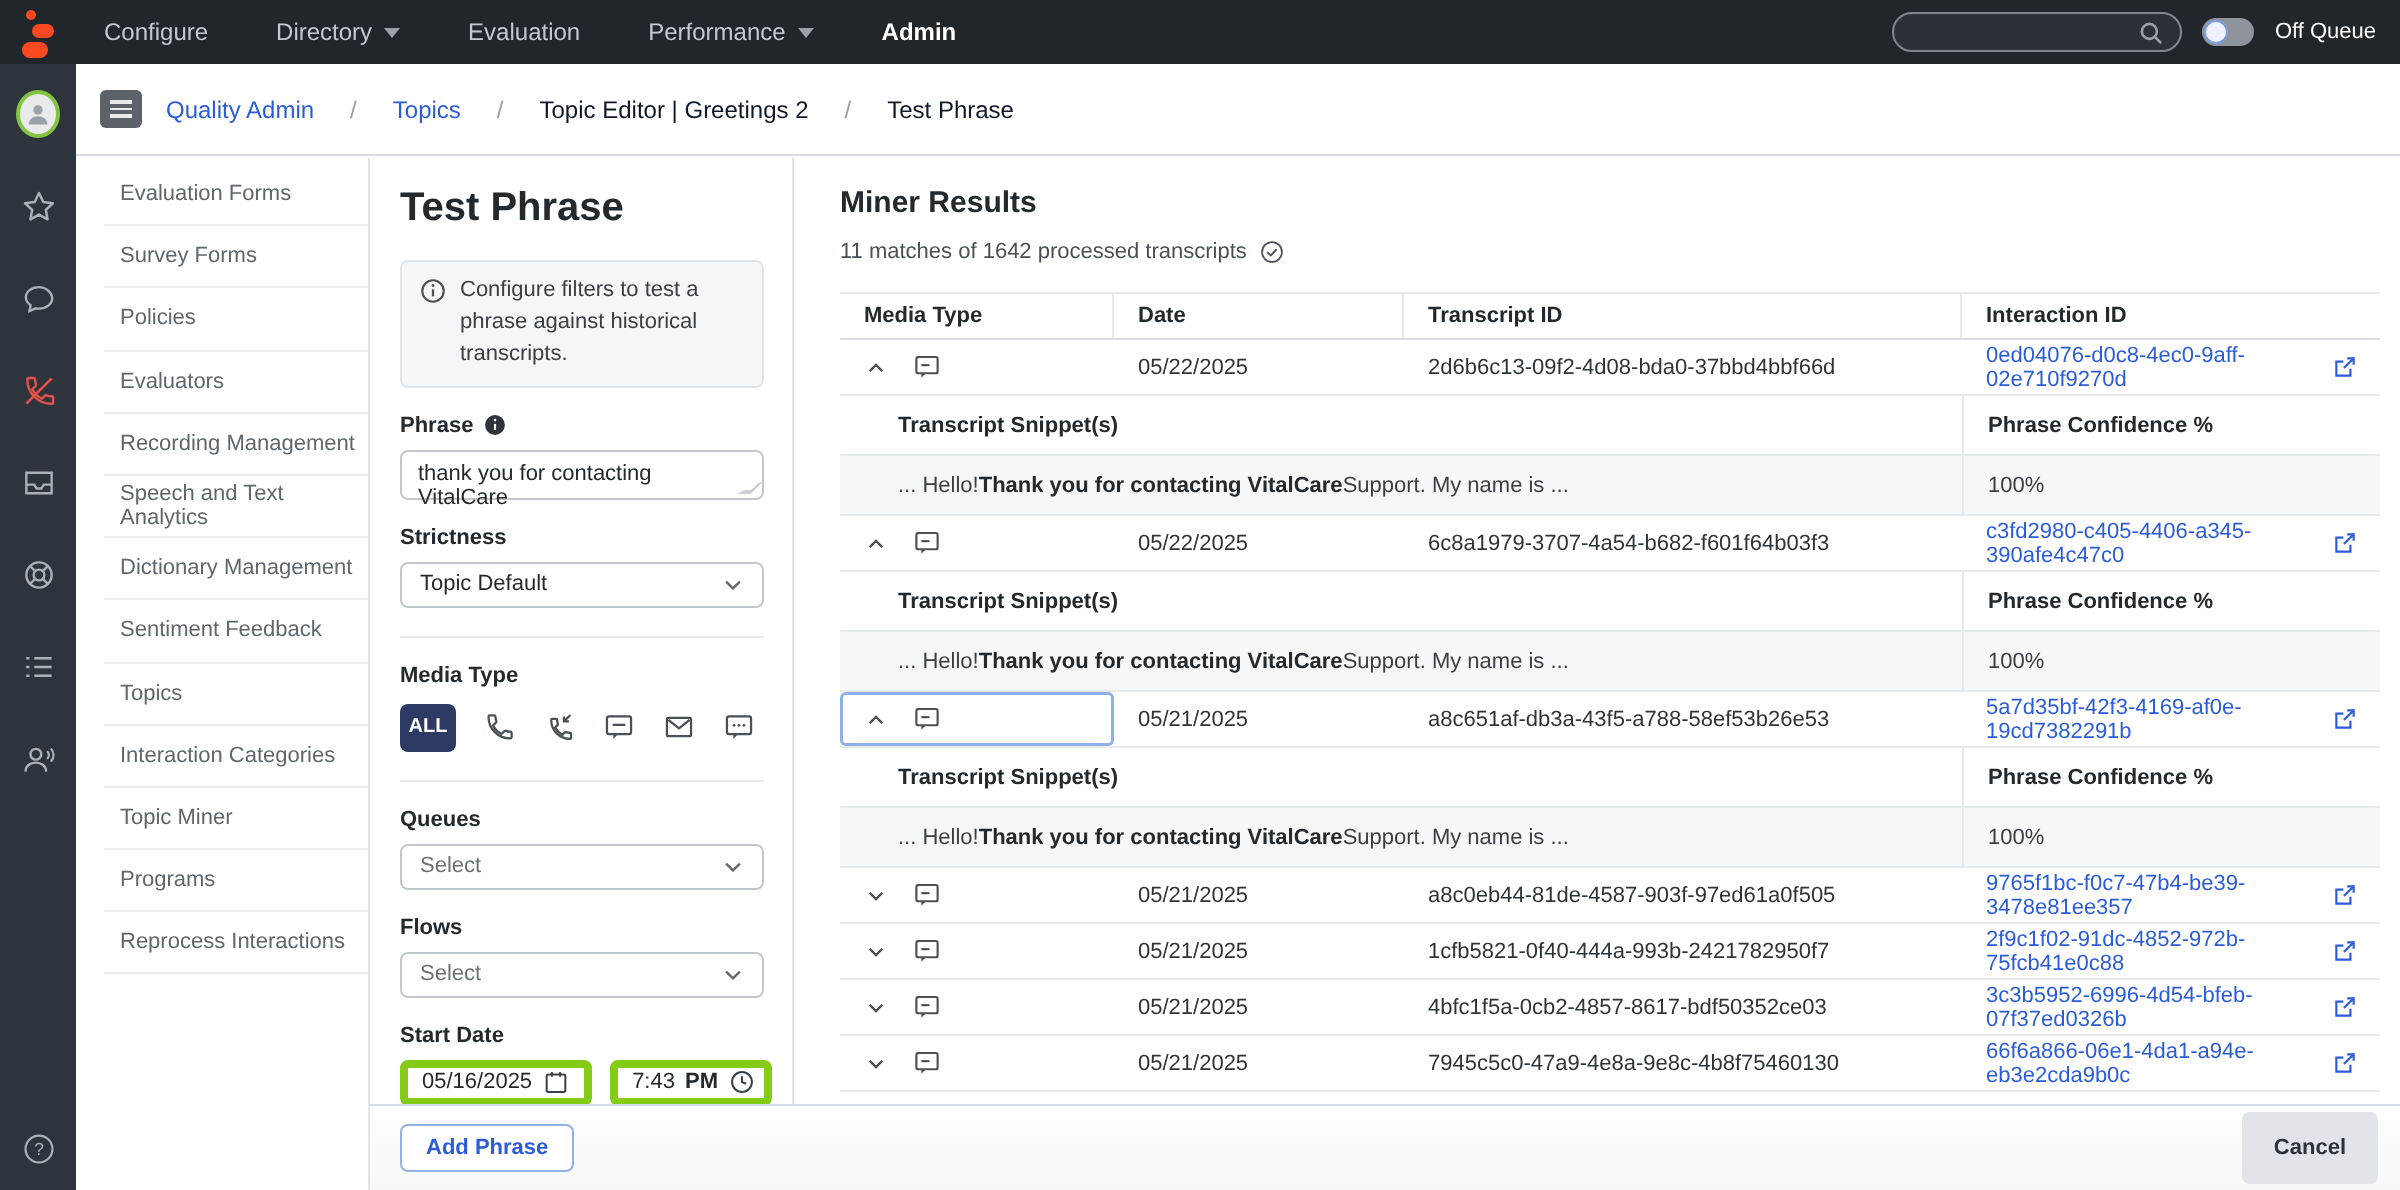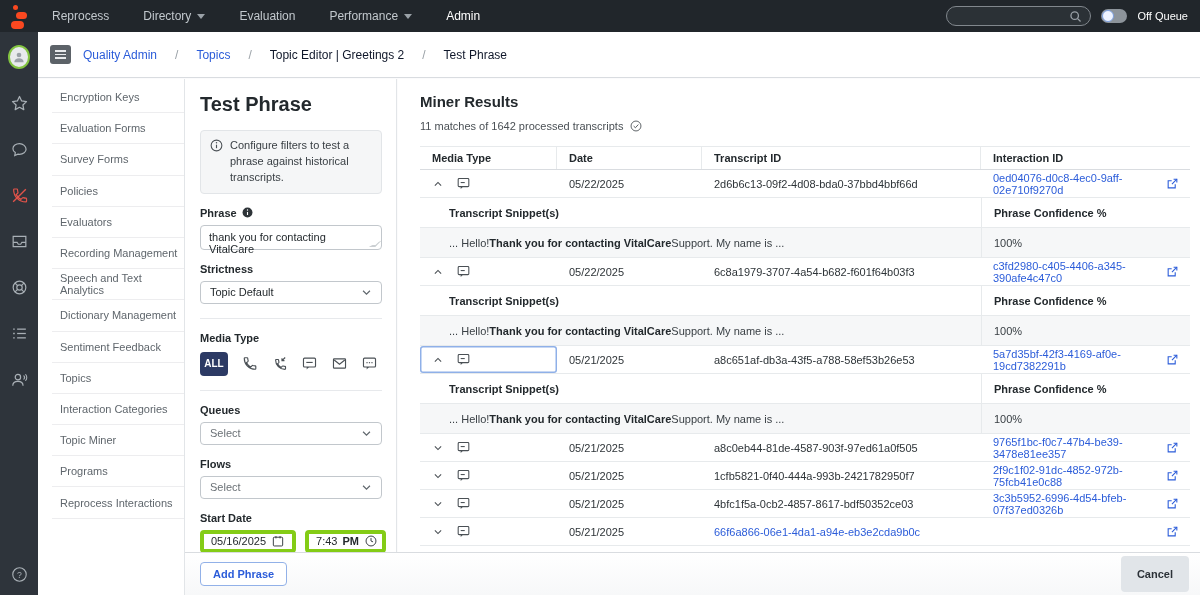--- a/index.html
+++ b/index.html
@@ -9,21 +9,21 @@
 
   
   .topbar { position:absolute; left:0; top:0; width:1200px; height:32px; background:#21262b; display:flex; align-items:center; z-index:5; }
   .logo { width:40px; height:32px; position:relative; flex:0 0 auto; }
   .logo i { position:absolute; background:#fa4820; border-radius:4px; }
   .logo i.d1 { left:13px; top:5px; width:5px; height:5px; border-radius:50%; }
   .logo i.d2 { left:16px; top:12px; width:11px; height:7px; }
   .logo i.d3 { left:11px; top:21px; width:13px; height:8px; }
   .nav-items { display:flex; align-items:center; gap:34px; margin-left:12px; }
   .nav-item { color:#c2c8cd; font-size:12px; cursor:pointer; display:flex; align-items:center; gap:6px; }
-  .nav-item.active { color:#fff; font-weight:400; }
+  .nav-item.active { color:#fff; font-weight:700; }
   .caret { width:0; height:0; border-left:4px solid transparent; border-right:4px solid transparent; border-top:5px solid #9aa1a7; }
   .topbar-right { margin-left:auto; display:flex; align-items:center; gap:10px; padding-right:12px; }
   .search-pill { width:145px; height:20px; border:1px solid #81878d; background:#2b3136; border-radius:10px; display:flex; align-items:center; padding:0 8px; }
   .search-pill input { flex:1; border:none; background:transparent; outline:none; color:#dfe3e6; font-size:11px; min-width:0; }
   .search-pill svg { flex:0 0 auto; color:#9aa1a7; }
   .toggle { width:26px; height:14px; background:#8d949b; border-radius:7px; position:relative; cursor:pointer; }
   .toggle .knob { position:absolute; left:1px; top:1px; width:12px; height:12px; background:#eef3ff; border:1px solid #7d9fe0; border-radius:50%; }
   .offqueue { color:#fff; font-size:11px; }
 
   
@@ -115,21 +115,21 @@
 <div class="app">
 
   <div class="topbar">
     <div class="logo">
         <i class="d1"></i>
         <i class="d2"></i>
         <i class="d3"></i>
       </div>
     <div class="nav-items">
       <div class="nav-item">
-          <span>Reprocess</span>
+          <span>Configure</span>
         </div>
       <div class="nav-item">
           <span>Directory</span>
           <span class="caret"></span>
         </div>
       <div class="nav-item">
           <span>Evaluation</span>
         </div>
       <div class="nav-item">
           <span>Performance</span>
@@ -231,23 +231,20 @@
       <span class="crumb-sep">/</span>
       <span class="crumb-link">Topics</span>
       <span class="crumb-sep">/</span>
       <span class="crumb-cur">Topic Editor | Greetings 2</span>
       <span class="crumb-sep">/</span>
       <span class="crumb-cur">Test Phrase</span>
     </div>
   </div>
 
   <div class="sidemenu">
-    <div class="side-item">
-        <span>Encryption Keys</span>
-      </div>
 
     <div class="side-item">
         <span>Evaluation Forms</span>
       </div>
 
     <div class="side-item">
         <span>Survey Forms</span>
       </div>
 
     <div class="side-item">
@@ -633,20 +630,21 @@
                 </svg>
               </span>
 
         <svg width="15" height="15" viewBox="0 0 24 24">
                 <rect x="3.5" y="4" width="17" height="13" rx="1.5" fill="none" stroke="currentColor" stroke-width="1.7"></rect>
                 <line x1="7.5" y1="10.5" x2="14" y2="10.5" stroke="currentColor" stroke-width="1.7"></line>
                 <path d="M7.5 17l0 3.6 3.6-3.6z" fill="currentColor"></path>
               </svg>
       </div>
       <div class="cell-date">05/21/2025</div>
+      <div class="cell-tid">7945c5c0-47a9-4e8a-9e8c-4b8f75460130</div>
       <div class="cell-iid">
         <a class="ilink">66f6a866-06e1-4da1-a94e-eb3e2cda9b0c</a>
         <span class="ext">
                 <svg width="13" height="13" viewBox="0 0 24 24">
                   <path d="M14 4h6v6" fill="none" stroke="currentColor" stroke-width="2"></path>
                   <line x1="20" y1="4" x2="11" y2="13" stroke="currentColor" stroke-width="2"></line>
                   <path d="M17 13.5V20H4V7h6.5" fill="none" stroke="currentColor" stroke-width="2"></path>
                 </svg>
               </span>
       </div>

